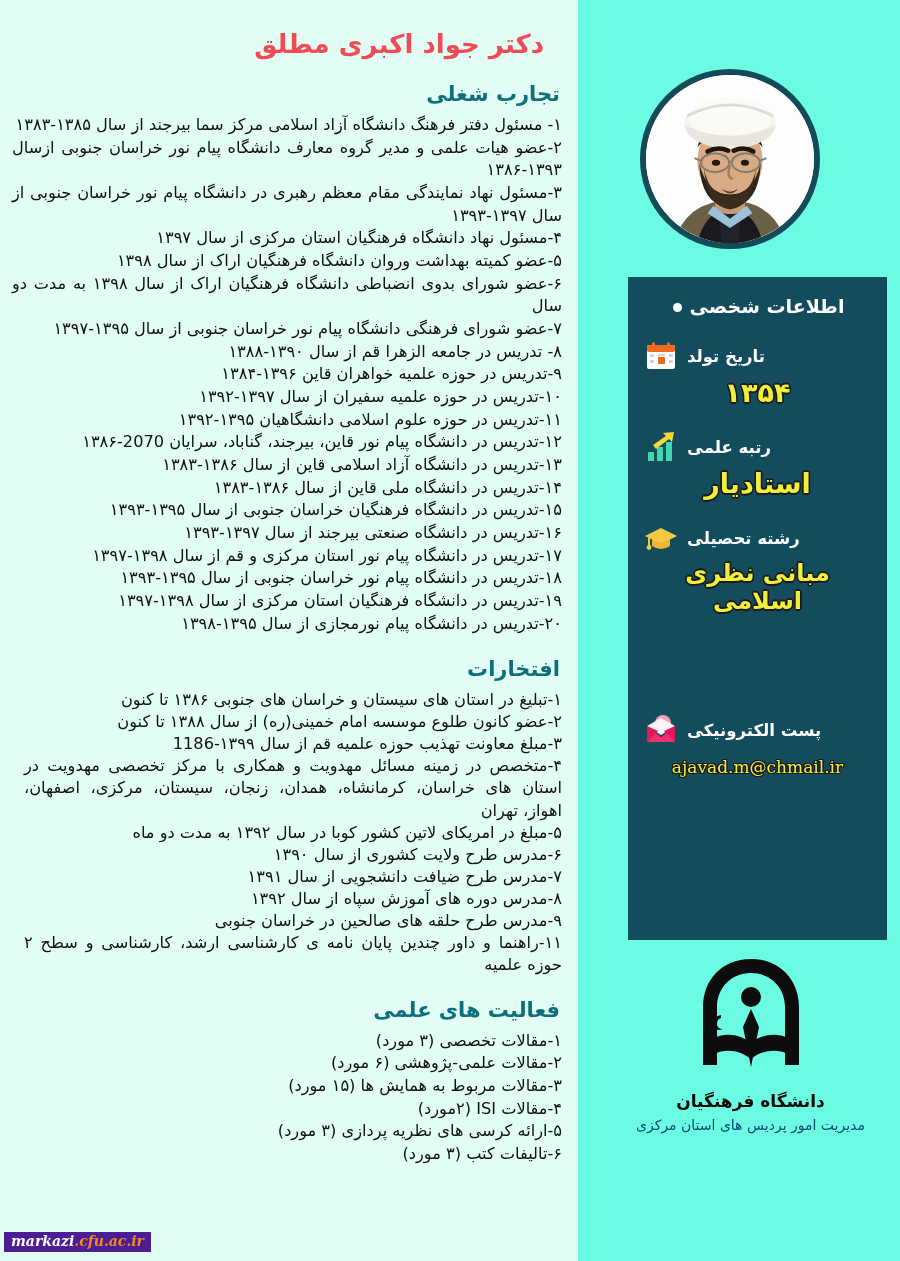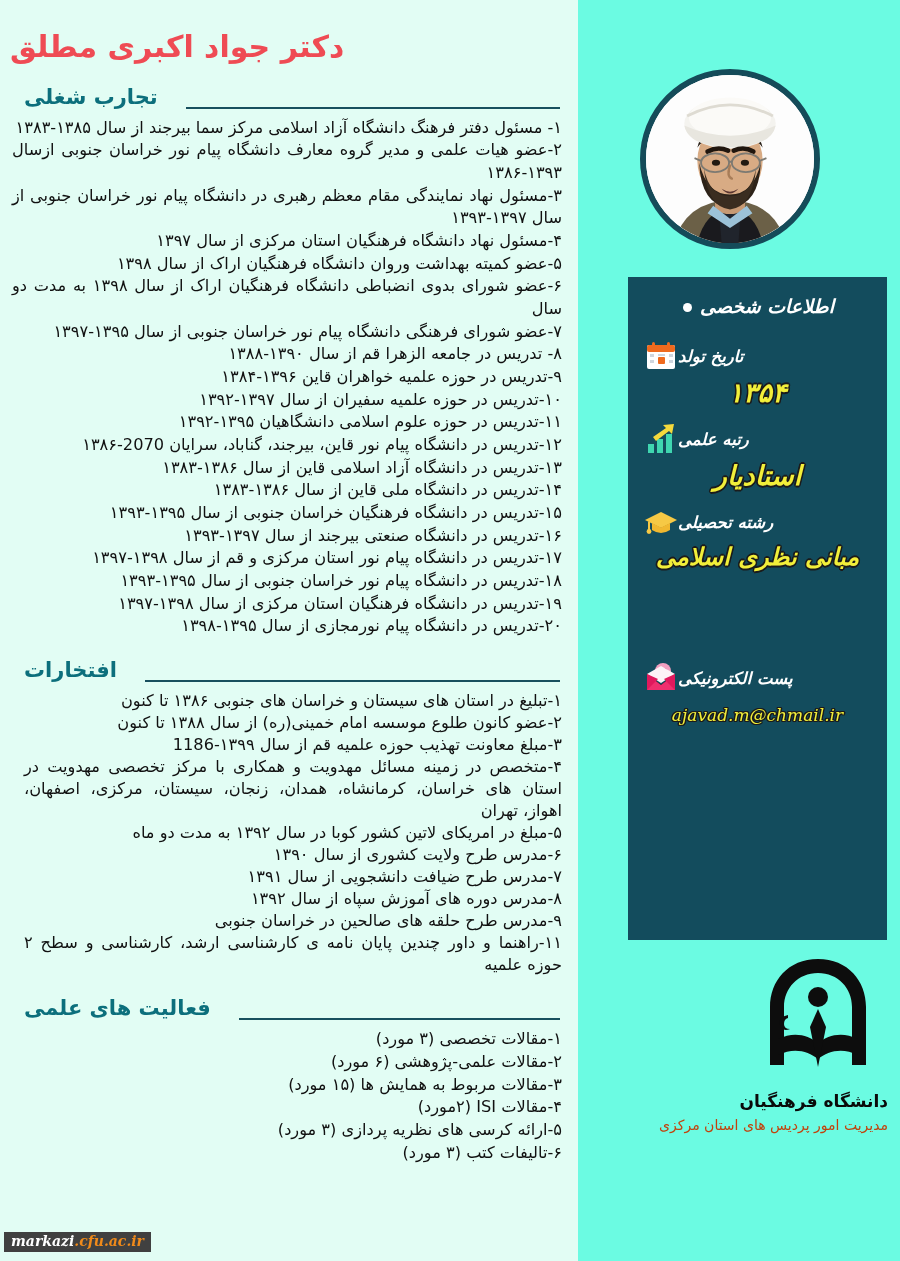--- a/index.html
+++ b/index.html
@@ -35,33 +35,34 @@
     top: 0;
     left: 0;
     width: 578px;
     height: 1261px;
     background: #e2fdf4;
     padding: 0 14px 0 10px;
   }
 
   .poster-title {
     color: #ef4b54;
-    font-size: 30px;
-    font-weight: bold;
-    text-align: left;
+    font-size: 26px;
+    font-weight: bold;
+    text-align: right;
     letter-spacing: -0.5px;
     padding-top: 30px;
     padding-right: 20px;
     line-height: 1.15;
   }
 
   
   .section-head {
     display: flex;
-    align-items: flex-end;
+    align-items: flex-start;
+    flex-direction: column;
     margin-top: 20px;
     margin-bottom: 8px;
     padding-right: 4px;
   }
   .section-head .sh-label {
     color: #0c6f7c;
     font-size: 21px;
     font-weight: bold;
     white-space: nowrap;
     padding-left: 14px;
@@ -104,21 +105,20 @@
   .info-panel {
     position: absolute;
     top: 277px;
     right: 13px;
     width: 259px;
     height: 663px;
     background: #134c5d;
     color: #fff;
     padding: 18px 16px 10px 16px;
     text-align: right;
-    font-style: italic;
   }
 
   .panel-title {
     font-size: 19px;
     font-weight: bold;
     color: #ffffff;
     text-align: center;
     margin-bottom: 22px;
     letter-spacing: 0.2px;
   }
@@ -130,21 +130,22 @@
     vertical-align: middle;
     margin-right: 8px;
     margin-left: 2px;
   }
 
   .field-row {
     display: flex;
     flex-direction: row-reverse;
     align-items: center;
     justify-content: flex-start;
-    margin-top: 14px;
+    gap: 9px;
+    margin-top: 22px;
   }
   .field-row .f-label {
     font-size: 16.5px;
     font-weight: bold;
     color: #ffffff;
     white-space: nowrap;
   }
   .field-icon { width: 34px; height: 34px; flex: 0 0 34px; }
 
   .field-value {
@@ -174,42 +175,43 @@
        0 1.4px 0 #1b1b1b, 0 -1.4px 0 #1b1b1b,
        1px 1px 0 #1b1b1b, -1px 1px 0 #1b1b1b,
        1px -1px 0 #1b1b1b, -1px -1px 0 #1b1b1b;
   }
 
   .spacer-lg { height: 72px; }
 
   
   .logo-block {
     position: absolute;
-    right: 12px;
+    right: 20px;
     top: 955px;
     width: 259px;
+    text-align: center;
   }
   .logo-caption-1 {
     font-size: 17px;
     color: #0a0a0a;
     font-weight: bold;
     margin-top: 2px;
   }
   .logo-caption-2 {
     font-size: 14px;
-    color: #c2410c;
+    color: #0c4a6e;
     margin-top: 6px;
   }
 
   
   .watermark {
     position: absolute;
     left: 4px;
     bottom: 9px;
-    background: #404040;
+    background: #4c1d95;
     padding: 2px 7px 3px 7px;
     font-family: "DejaVu Serif", "Liberation Serif", serif;
     font-style: italic;
     font-weight: bold;
     font-size: 14px;
     direction: ltr;
     line-height: 1.1;
   }
   .watermark .wm-a { color: #ffffff; }
   .watermark .wm-b { color: #f08a1a; }

